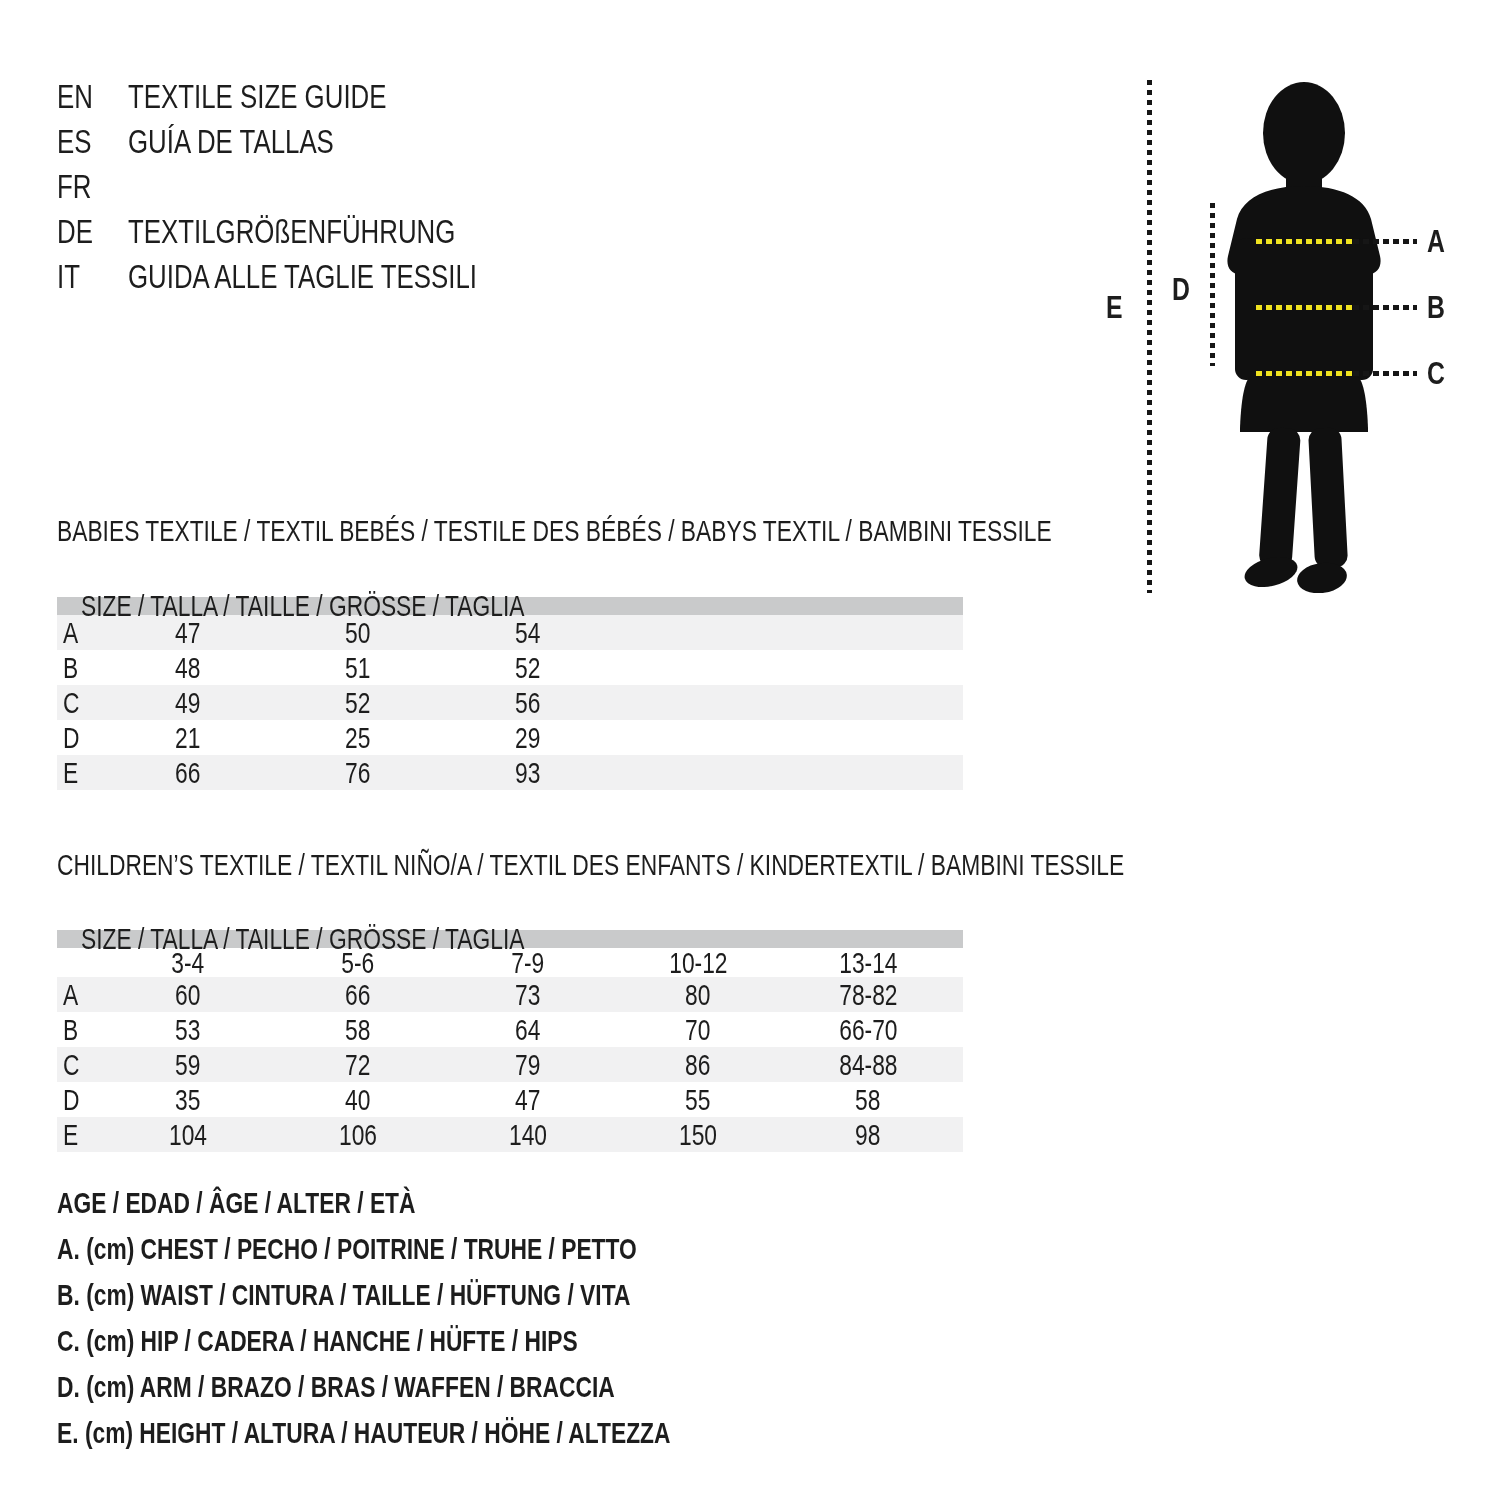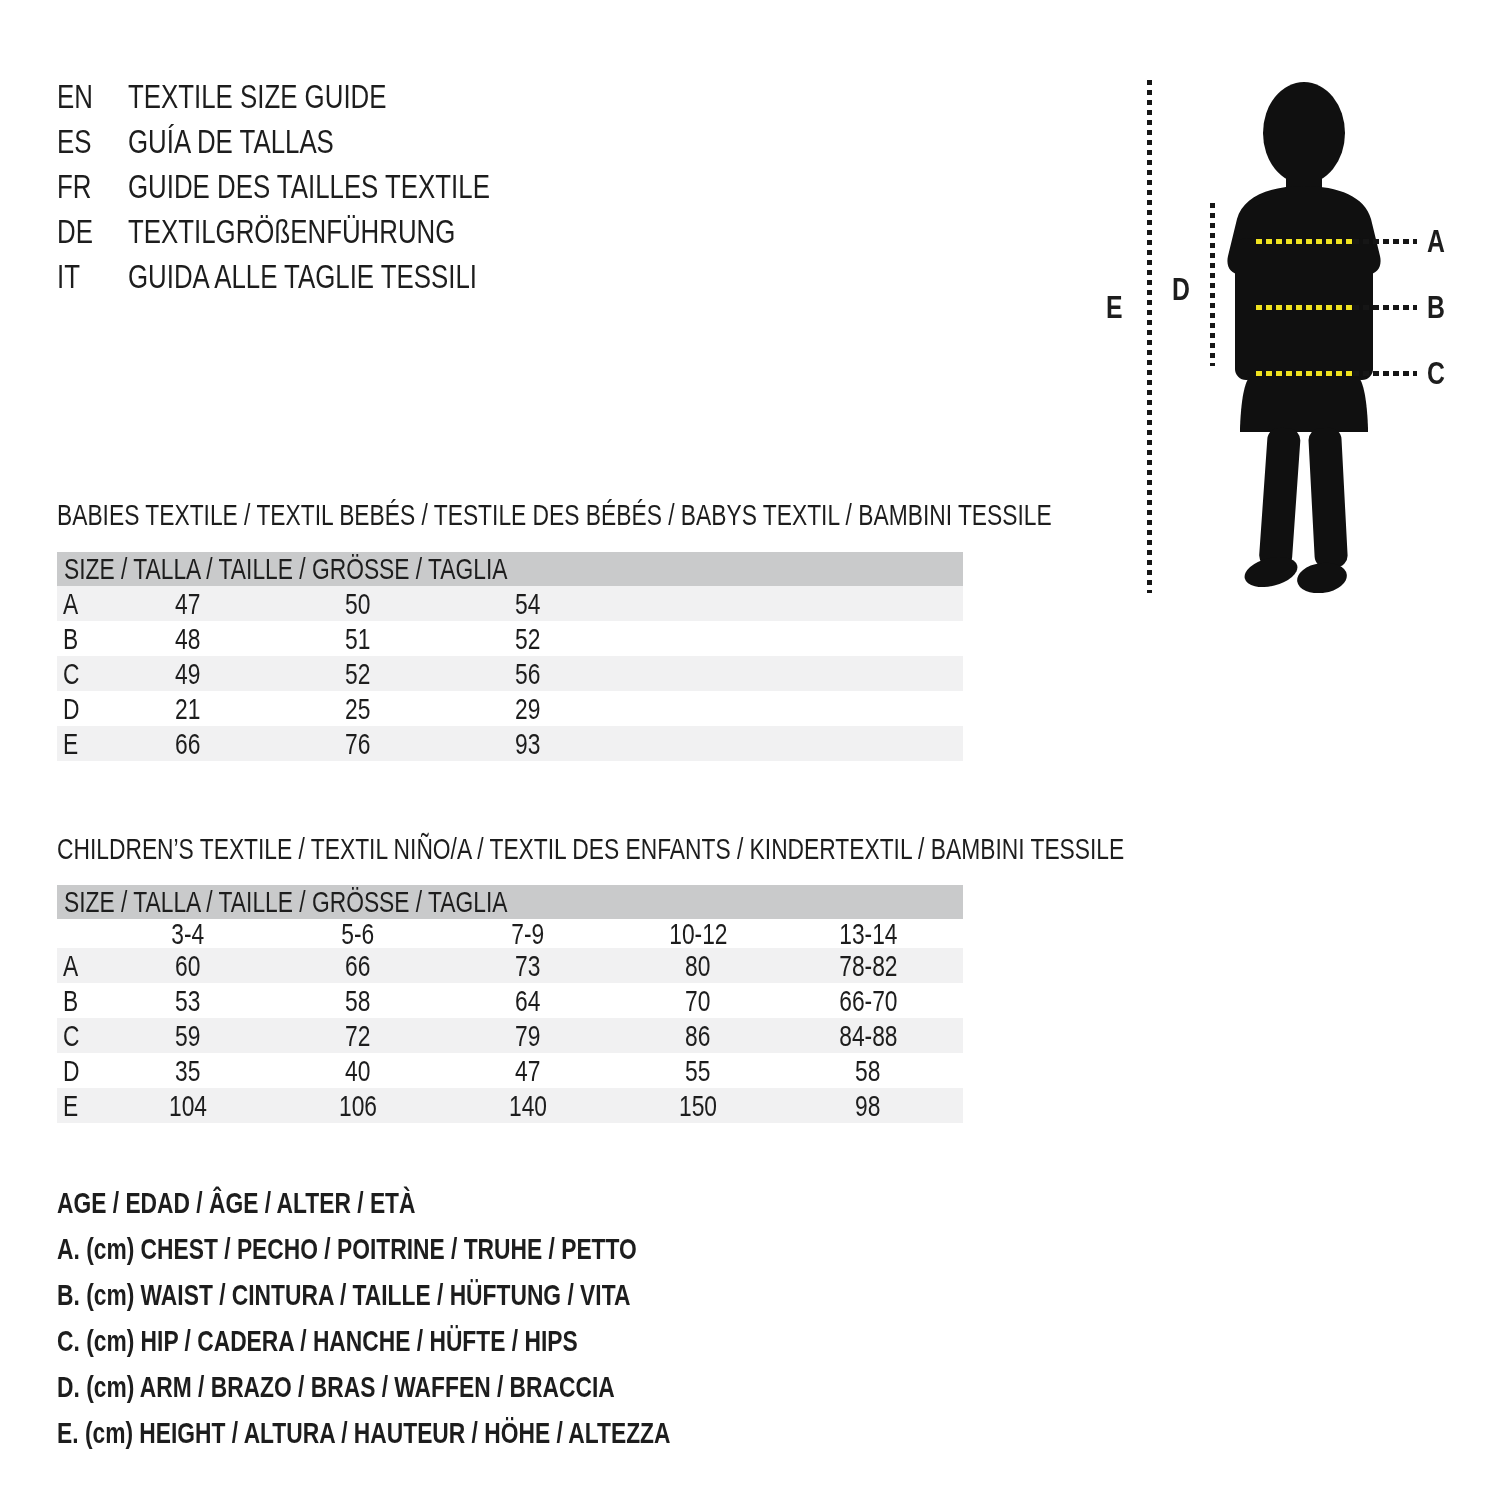--- a/index.html
+++ b/index.html
@@ -13,29 +13,29 @@
   }
   
   .cond{display:inline-block;transform:scaleX(0.76);transform-origin:0 50%;white-space:nowrap;}
   .condc{display:inline-block;transform:scaleX(0.76);transform-origin:50% 50%;white-space:nowrap;}
 
   
   .langs{position:absolute;left:57px;top:74px;font-size:34px;}
   .lang-row{display:flex;height:45px;align-items:center;text-decoration:underline;}
   .lang-code{width:71px;}
   
-  .sec-title{position:absolute;left:57px;font-size:30px;line-height:32px;}
+  .sec-title{position:absolute;left:57px;font-size:30px;line-height:32px;margin-top:16px;}
   .sec-title.babies{top:499px;}
   .sec-title.children{top:833px;}
 
   
   .sizetable{position:absolute;left:57px;width:906px;font-size:30px;}
   .sizetable.babies{top:552px;}
   .sizetable.children{top:885px;}
-  .thead{height:34px;background:#c9cacb;display:flex;align-items:center;padding-left:7px;}
+  .thead{height:18px;background:#c9cacb;display:flex;align-items:center;padding-left:24px;margin-top:45px;}
   .colrow{display:flex;align-items:center;}
   .sizetable.babies .colrow{height:35px;}
   .sizetable.children .colrow{height:29px;}
   .trow{display:flex;align-items:center;height:35px;}
   .trow.stripe{background:#f1f1f2;}
   .lcol{width:46px;padding-left:6px;box-sizing:border-box;}
   .col{width:170px;text-align:center;}
 
   
   .legend{position:absolute;left:57px;top:1180px;font-size:30px;font-weight:bold;}
@@ -66,21 +66,20 @@
     <div class="lang-row">
       <span class="lang-code"><span class="cond">EN</span></span>
       <span><span class="cond">TEXTILE SIZE GUIDE</span></span>
     </div>
     <div class="lang-row">
       <span class="lang-code"><span class="cond">ES</span></span>
       <span><span class="cond">GUÍA DE TALLAS</span></span>
     </div>
     <div class="lang-row">
       <span class="lang-code"><span class="cond">FR</span></span>
-      <span><span class="cond">GUIDE DES TAILLES TEXTILE</span></span>
     </div>
     <div class="lang-row">
       <span class="lang-code"><span class="cond">DE</span></span>
       <span><span class="cond">TEXTILGRÖßENFÜHRUNG</span></span>
     </div>
     <div class="lang-row">
       <span class="lang-code"><span class="cond">IT</span></span>
       <span><span class="cond">GUIDA ALLE TAGLIE TESSILI</span></span>
     </div>
   </div>

